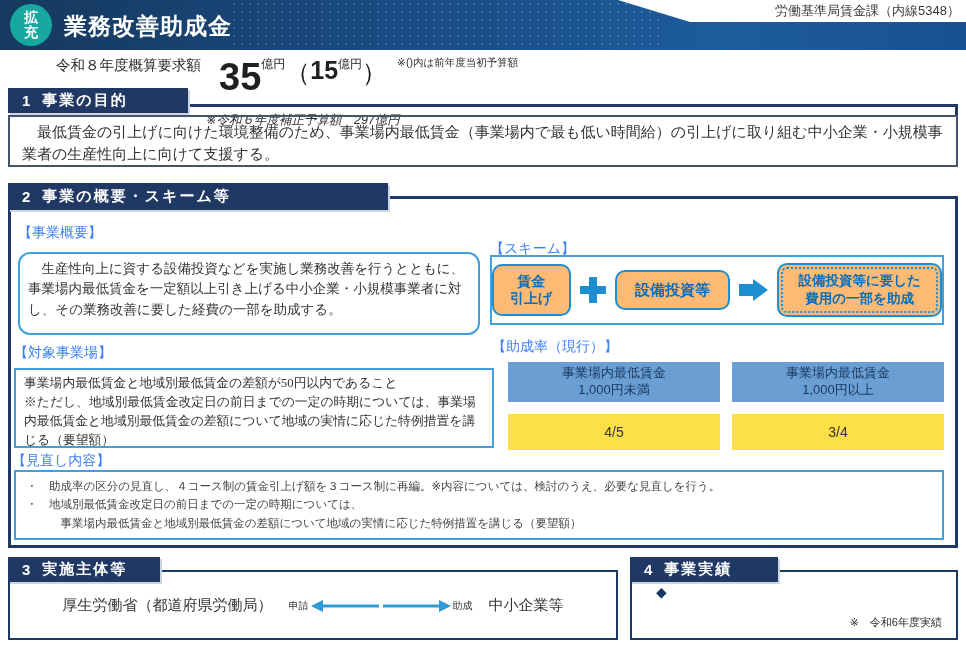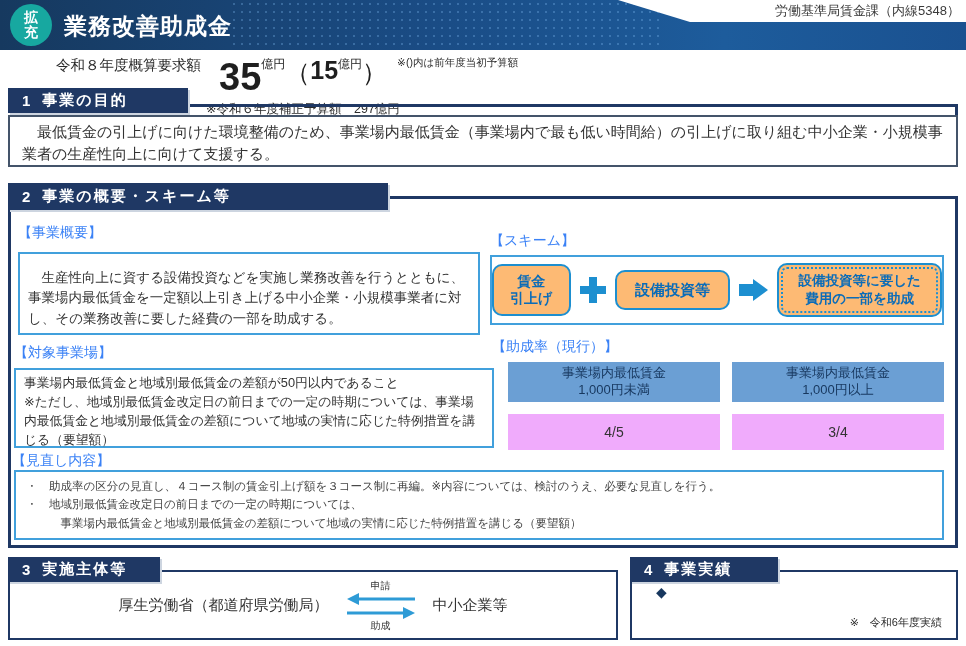--- a/index.html
+++ b/index.html
@@ -37,21 +37,21 @@
 
   
   .budget { position:absolute; left:56px; top:56px; }
   .budget-line1 { display:flex; align-items:flex-start; }
   .budget-label { font-size:14.5px; color:#2b2b2b; }
   .budget-big { font-size:38px; font-weight:bold; color:#1f1f1f; margin-left:18px; }
   .budget-unit { font-size:12px; color:#1f1f1f; }
   .budget-paren { font-size:25px; color:#1f1f1f; }
   .budget-big2 { font-size:25px; font-weight:bold; color:#1f1f1f; }
   .budget-note1 { font-size:10.5px; color:#2b2b2b; margin-left:10px; }
-  .budget-note2 { font-size:12.5px; color:#2b2b2b; margin-left:150px; margin-top:2px; }
+  .budget-note2 { font-size:12.5px; color:#2b2b2b; margin-left:150px; margin-top:13px;font-style:italic; }
 
   
   .sec-header {
     position:absolute; background:#1F3864; color:#fff; font-weight:bold; font-size:15px;
     display:flex; align-items:center; padding-left:14px; letter-spacing:2px;
     box-shadow:2px 2px 0 #cdd5e0; z-index:5;
   }
   .sec-header .num { margin-right:12px; letter-spacing:0; }
 
   
@@ -68,23 +68,23 @@
   
   .sec2-header { left:8px; top:183px; width:380px; height:27px; }
   .sec2-bigbox {
     position:absolute; left:8px; top:196px; width:950px; height:352px;
     border:3px solid #1F3864; z-index:1;
   }
   .blk-label { position:absolute; font-size:14px; color:#3b82f6; z-index:2; }
   .lightbox { position:absolute; border:2px solid #41A0DC; background:#fff; z-index:2; }
 
   .overview-label { left:18px; top:224px; }
-  .overview-box { left:18px; top:252px; width:462px; height:83px; padding:14px 8px; font-size:13.5px; line-height:1.5; }
-
-  .scheme-label { left:490px; top:232px; }
+  .overview-box { left:18px; top:252px; width:462px; height:83px; padding:5px 8px; font-size:13.5px; line-height:1.5;border-radius:12px; }
+
+  .scheme-label { left:490px; top:240px; }
   .scheme-box {
     left:490px; top:255px; width:454px; height:70px;
     display:flex; align-items:center; justify-content:center; gap:9px;
   }
   .pill {
     background:#fdba74; border:2.5px solid #1D8FD0; border-radius:10px;
     color:#0B6CB8; font-weight:bold; text-align:center;
     display:flex; align-items:center; justify-content:center;
   }
   .pill1 { width:80px; height:52px; font-size:14px; line-height:1.25; }
@@ -93,46 +93,46 @@
            outline:2px dotted #1D8FD0; outline-offset:-6px; }
   .plus-icon { position:relative; width:26px; height:26px; flex:0 0 auto; }
   .plus-icon::before, .plus-icon::after { content:""; position:absolute; background:#1D8FD0; }
   .plus-icon::before { left:0; top:9px; width:26px; height:8px; }
   .plus-icon::after { left:9px; top:0; width:8px; height:26px; }
   .arrow-right-icon { display:flex; align-items:center; flex:0 0 auto; }
   .arrow-right-icon .stem { width:14px; height:12px; background:#1D8FD0; }
   .arrow-right-icon .head { width:0; height:0; border-top:11px solid transparent; border-bottom:11px solid transparent; border-left:15px solid #1D8FD0; }
 
   .target-label { left:14px; top:344px; }
-  .target-box { left:14px; top:368px; width:480px; height:80px; padding:4px 8px; font-size:12.8px; line-height:1.48; }
+  .target-box { left:14px; top:368px; width:480px; height:80px; padding:4px 8px; font-size:12.8px; line-height:1.48;font-family:Liberation Serif, serif; }
 
   .rate-label { left:492px; top:338px; }
   .rate-table { position:absolute; left:508px; top:362px; width:436px; z-index:2;
     display:grid; grid-template-columns:1fr 1fr; gap:12px; }
   .rate-th {
     background:#6B9FD4; color:#17375E; font-size:13px; line-height:1.3; height:40px;
     display:flex; align-items:center; justify-content:center; text-align:center;
   }
   .rate-td {
-    background:#f0abfc; color:#333; font-size:14px; height:36px;
+    background:#fde047; color:#333; font-size:14px; height:36px;
     display:flex; align-items:center; justify-content:center;
   }
 
   .revision-label { left:12px; top:452px; }
   .revision-box { left:14px; top:470px; width:930px; height:70px; padding:5px 10px; font-size:11.5px; line-height:1.6; color:#444; }
 
   
   .sec3-header { left:8px; top:557px; width:152px; height:25px; }
   .sec3-box {
     position:absolute; left:8px; top:570px; width:610px; height:70px;
     border:2.5px solid #1F3864;
     display:flex; align-items:center; justify-content:center; gap:16px; z-index:1;
   }
   .entity { font-size:15px; color:#333; }
-  .arrow-group { display:flex; flex-direction:column; align-items:center; line-height:1; margin-top:2px; }
+  .arrow-group { display:flex; flex-direction:row; align-items:center; line-height:1; margin-top:2px; }
   .arrow-label { font-size:10px; color:#333; margin:1px 0; }
 
   .sec4-header { left:630px; top:557px; width:148px; height:25px; }
   .sec4-box {
     position:absolute; left:630px; top:570px; width:328px; height:70px;
     border:2.5px solid #1F3864; z-index:1; padding:12px 14px 6px 24px;
     display:flex; flex-direction:column; justify-content:space-between;
   }
   .result-line { font-size:15px; color:#2b2b2b; display:flex; align-items:center; gap:6px; }
   .diamond-icon { color:#17375E; font-size:14px; }

